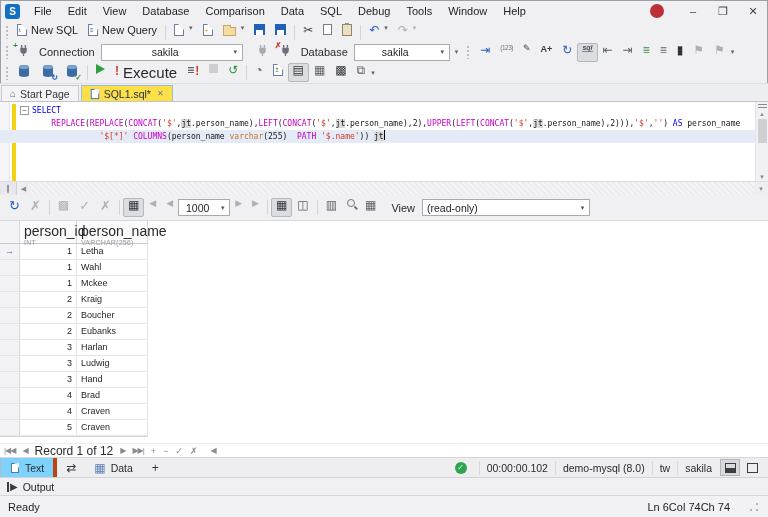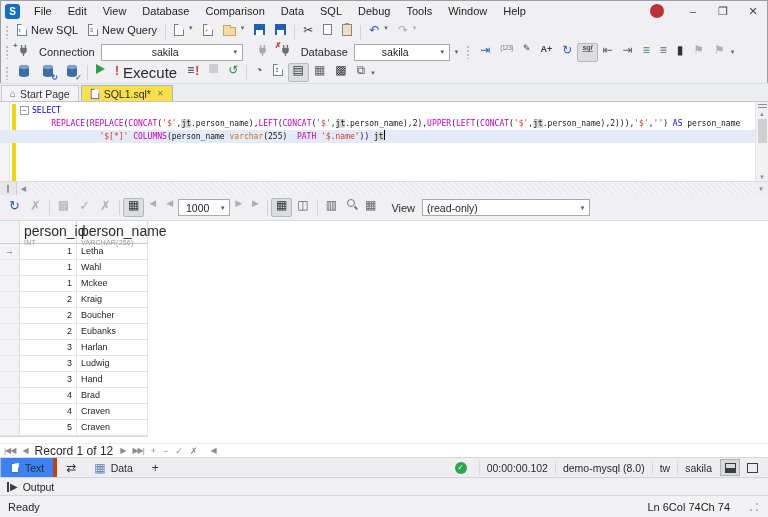--- a/index.html
+++ b/index.html
@@ -116,21 +116,21 @@
   .g-rowsel{width:20px;background:#f3f3f5;border-right:1px solid #d9d9dd;flex:none;text-align:center;color:#3e6db5;font-size:9px;line-height:15px}
 
   
   .recnav{height:14px;display:flex;align-items:center;background:#fff;border-top:1px solid #ececf0;flex:none;padding-left:4px;gap:7px;font-size:9px;color:#8a8a90}
   .recnav .rec-label{color:#2a2a2e;font-size:12px}
   .recnav .nav-g{font-size:8px;letter-spacing:-1px}
 
   
   .doc-footer{height:20px;display:flex;align-items:center;background:#eeeef1;border-top:1px solid #d7d7db;flex:none;font-size:10.5px}
   .ftab{height:19px;display:flex;align-items:center;gap:5px;padding:0 9px;color:#2a2a2e}
-  .ftab.active{background:#3b82f6;border-left:1px solid #b8b8be;border-right:4px solid #c2410c}
+  .ftab.active{background:#7dd3fc;border-left:1px solid #b8b8be;border-right:4px solid #c2410c}
   .fplus{padding:0 10px;font-size:12px;color:#333}
   .f-spacer{flex:1}
   .fsep{width:1px;height:14px;background:#d9d9dd;margin:0 7px}
   .ok-circle{width:12px;height:12px;border-radius:50%;background:#2ea44f;color:#fff;font-size:8px;display:flex;align-items:center;justify-content:center;margin-right:5px}
   .fitem{color:#2a2a2e;white-space:nowrap}
   .layout-btn{width:20px;height:17px;border:1px solid transparent;display:flex;align-items:center;justify-content:center;margin-left:2px}
   .layout-btn.active{background:#d9dadd;border-color:#b3b5bc}
   .split-sq{width:11px;height:10px;border:1px solid #3a3d42;position:relative}
   .split-sq.hfill::after{content:"";position:absolute;left:0;right:0;bottom:0;height:4px;background:#3a3d42}
   .doc-footer .last{margin-right:6px}

